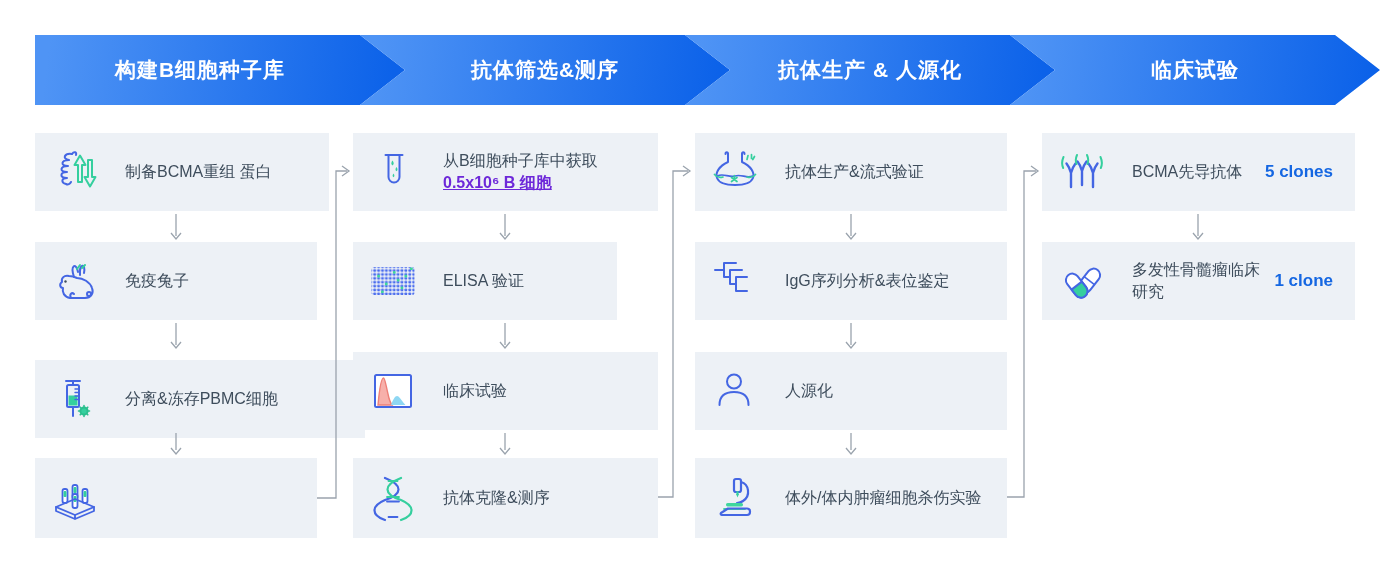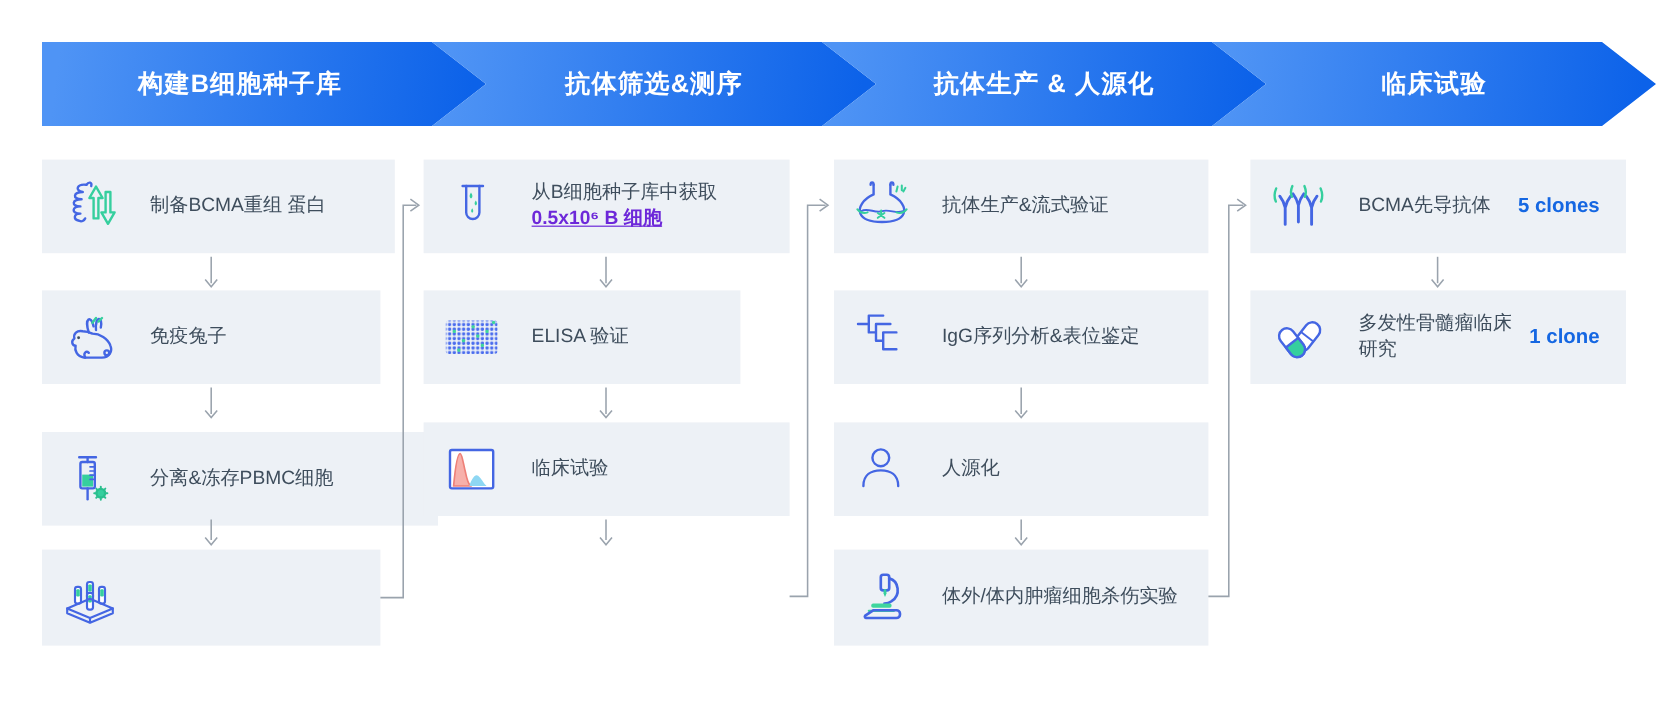--- a/index.html
+++ b/index.html
@@ -173,20 +173,37 @@
         <rect x="6" y="8" width="36" height="32" rx="1.5" stroke="#4466e3" stroke-width="2" fill="#fff"></rect>
         <path d="M9 38 C11 16 13 11 14.5 11 C16 11 17 19 19 27 C20 32 21.5 36 23 38 Z" fill="#f7b0aa" stroke="#ee8078" stroke-width="1.4"></path>
         <path d="M22 38 C24.5 31 27 27.5 29.5 29.5 C32 31.5 34 36 36.5 38 Z" fill="#8ed7f3"></path>
       </svg>
     </span>
     <div class="txt">
         <span class="ln">临床试验</span>
       </div>
   </div>
 
+  <div class="box" style="left:353px;top:458px;width:305px;height:80px">
+    <span class="icon">
+      <svg viewBox="0 0 48 48" fill="none" stroke-width="2.2" stroke-linecap="round">
+        <path stroke="#4466e3" d="M16 4 C34 11 34 20 16 26 C2 32 2 41 16 46"></path>
+        <path stroke="#35cf9e" d="M32 4 C14 11 14 20 32 26 C46 32 46 41 32 46"></path>
+        <g stroke="#35cf9e" stroke-width="1.8">
+            <path d="M19.5 7 H28.5 M18 23 H30"></path>
+          </g>
+        <g stroke="#4466e3" stroke-width="1.8">
+            <path d="M18 27.5 H30 M19.5 43 H28.5"></path>
+          </g>
+      </svg>
+    </span>
+    <div class="txt">
+        <span class="ln">抗体克隆&amp;测序</span>
+      </div>
+  </div>
 
   <div class="box" style="left:695px;top:133px;width:312px;height:78px">
     <span class="icon">
       <svg viewBox="0 0 48 48" fill="none" stroke="#4466e3" stroke-width="2" stroke-linecap="round" stroke-linejoin="round">
         <path d="M17 6 V14 C8 18 4 25 6 30 C8 35 14 37 24 37 C34 37 40 35 42 30 C44 25 40 18 31 14 V6"></path>
         <path d="M14.5 6 C14.5 3.5 17 3.5 17 6 M31 6 C31 3.5 33.5 3.5 33.5 6"></path>
         <path d="M6.5 28 C12 24.5 18 30 24 28 C30 26 36 30.5 41.5 28" stroke-width="1.6"></path>
         <g stroke="#35cf9e" stroke-width="1.7">
           <path d="M20.5 29.5 L26 33.5 M26 29.5 L20.5 33.5 M23.3 27.5 V29.5"></path>
           <path d="M3.5 26.5 C6 29.5 9 30 12 29"></path>

